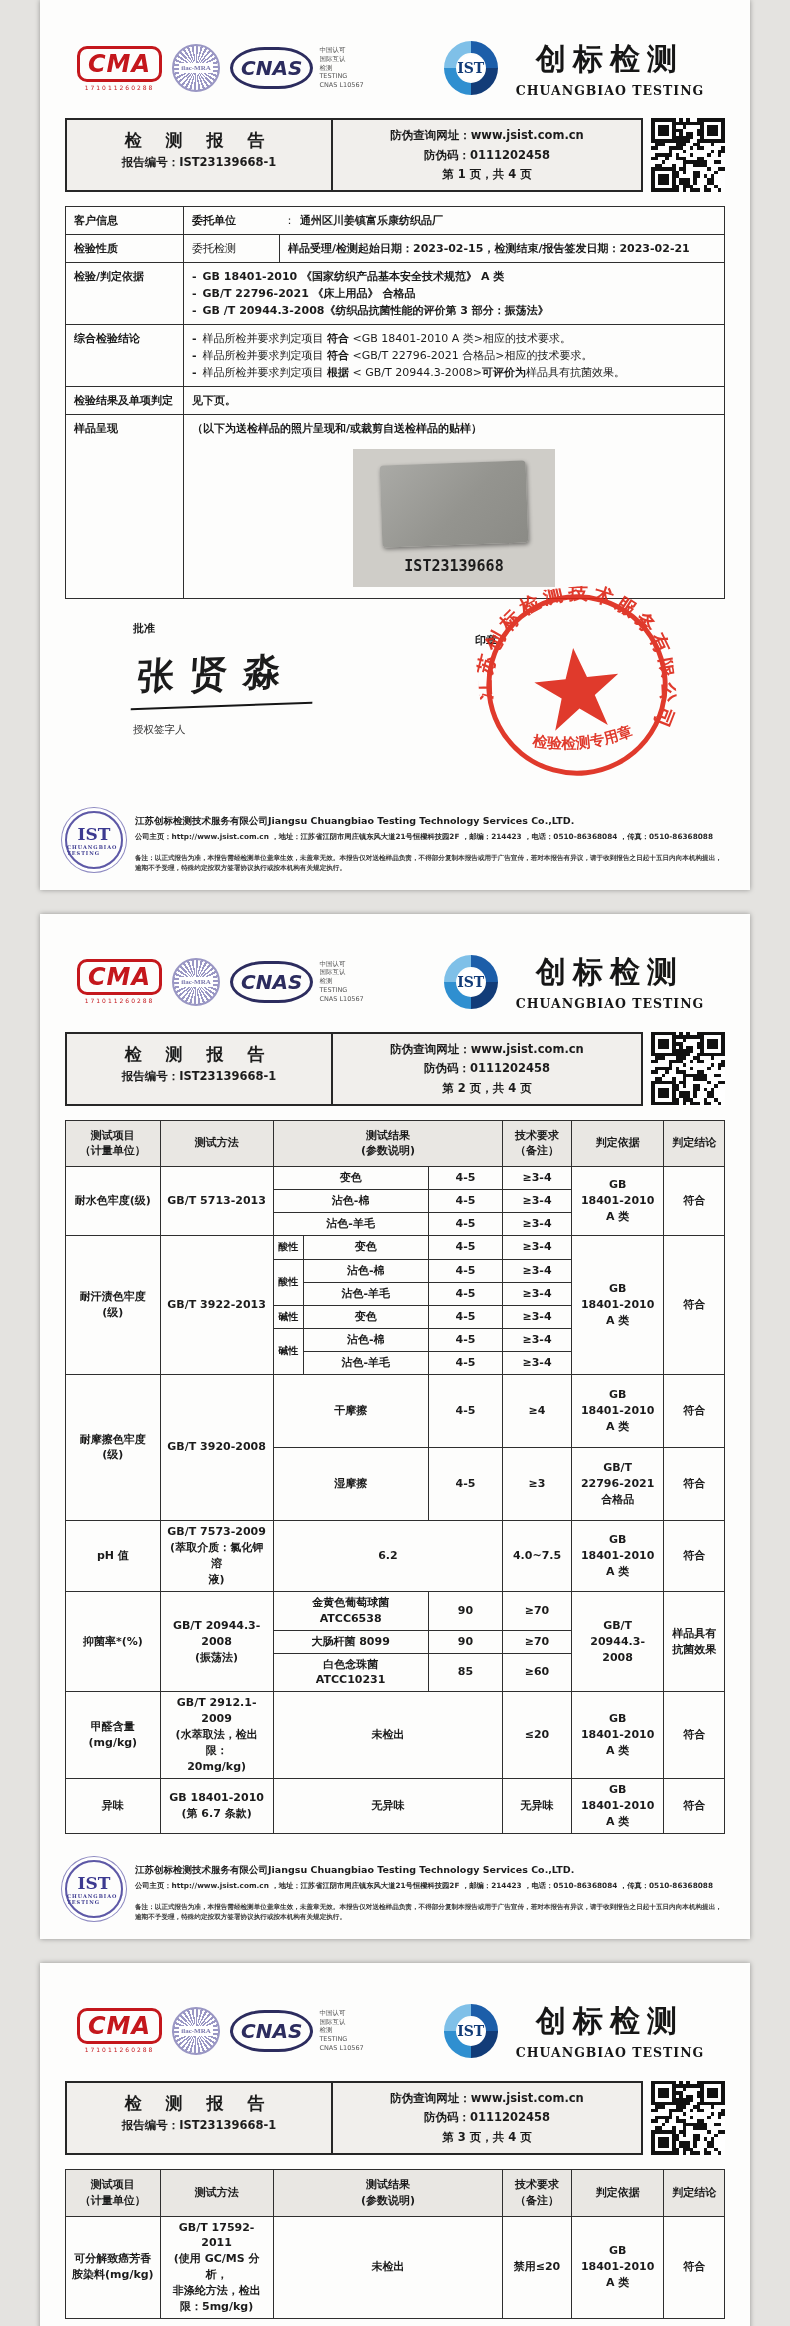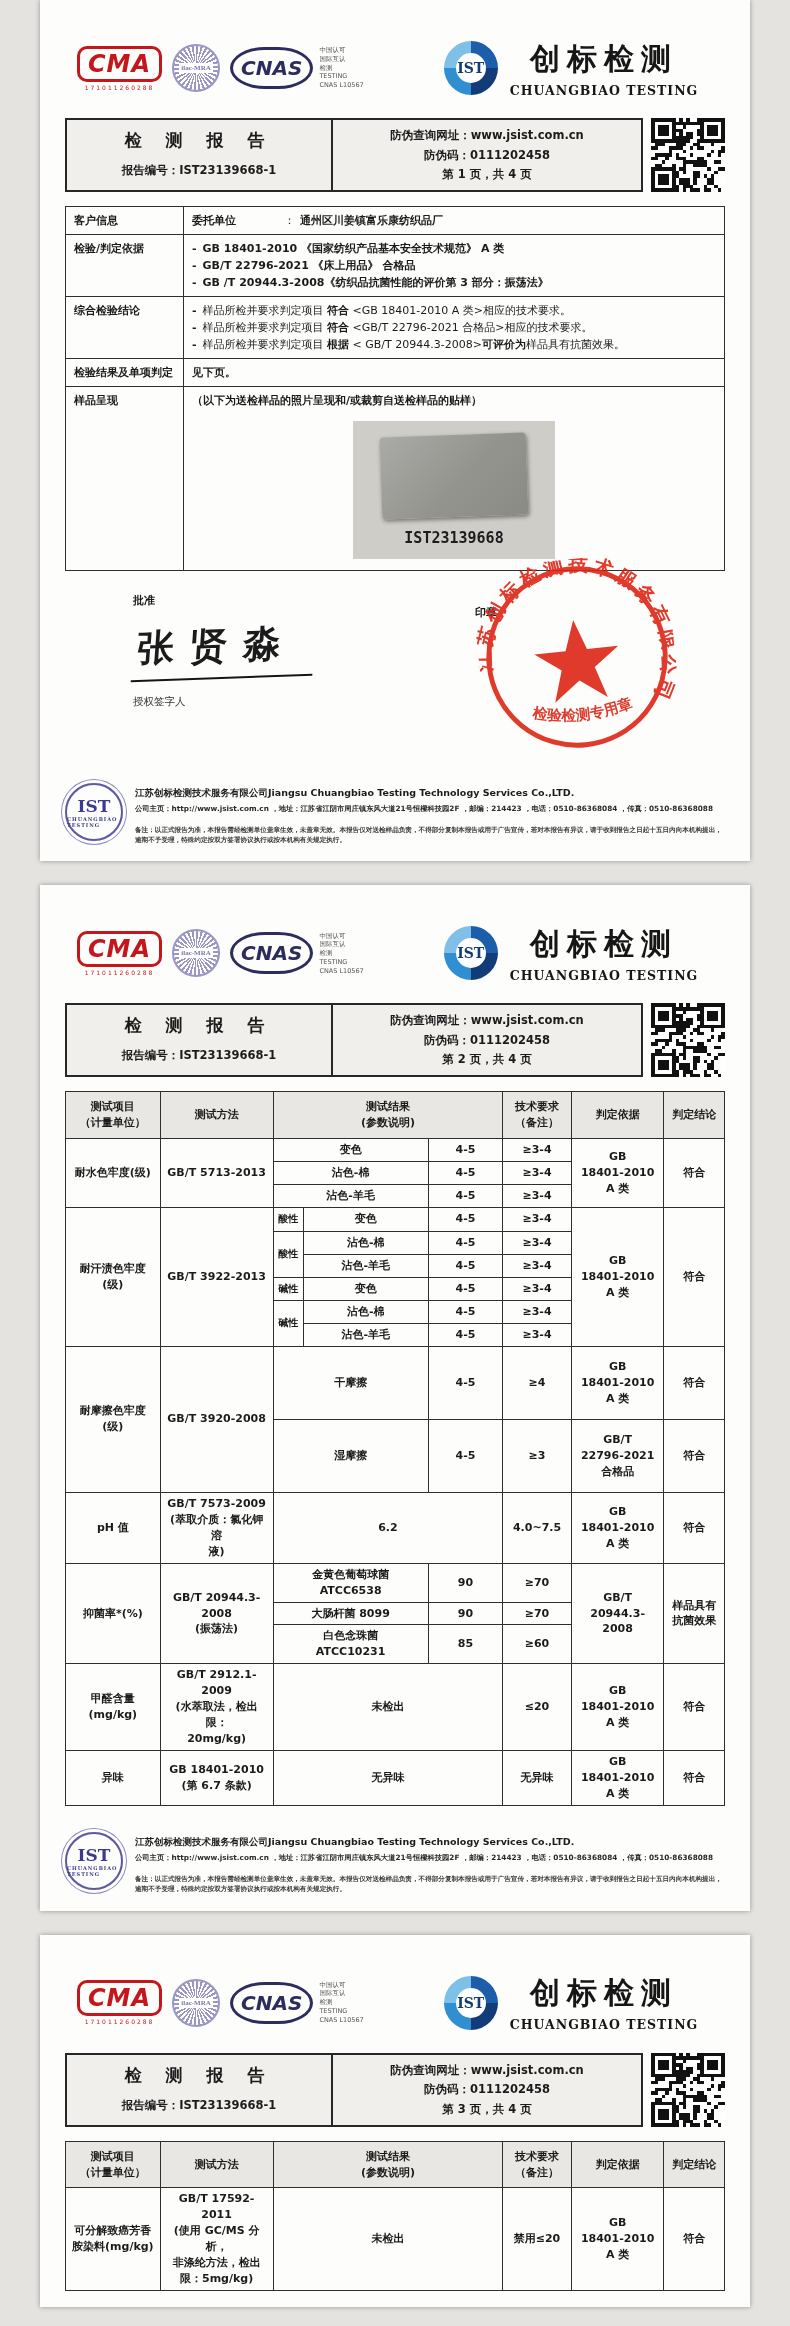--- a/index.html
+++ b/index.html
@@ -14,28 +14,28 @@
   .cma-num{font-size:6px;color:#c4171c;letter-spacing:2px;margin-top:2px;}
   .ilac{width:44px;height:44px;border-radius:50%;margin-left:10px;background:
     repeating-conic-gradient(#9a97c4 0 6deg,#ffffff 6deg 12deg);border:2px solid #9a97c4;
     display:flex;align-items:center;justify-content:center;}
   .ilac span{background:#fff;font-size:7px;font-weight:bold;color:#7b78ad;padding:1px 2px;font-family:Liberation Serif, serif;}
   .cnas{margin-left:10px;border:3px solid #2c2c5e;border-radius:50%/60%;padding:6px 8px;color:#2c2c5e;font-weight:bold;font-size:20px;font-style:italic;}
   .cnas-side{margin-left:6px;font-size:6.5px;color:#555;line-height:1.35;white-space:pre-line;}
   .ist-main{margin-left:78px;position:relative;width:58px;height:58px;}
   .ist-main svg{position:absolute;left:0;top:0;}
   .ist-main .ist-t{position:absolute;left:0;top:0;width:58px;height:58px;display:flex;align-items:center;justify-content:center;color:#123c78;font-weight:bold;font-size:14px;font-family:"DejaVu Serif",serif;}
-  .brand{margin-left:10px;text-align:center;}
+  .brand{margin-left:16px;text-align:center;}
   .brand-cn{font-size:30px;font-weight:bold;letter-spacing:7px;color:#161616;}
   .brand-en{font-size:12.5px;font-weight:bold;letter-spacing:1px;color:#161616;font-family:"DejaVu Serif",serif;margin-top:3px;}
 
   
   .hdr{display:flex;align-items:stretch;margin-bottom:14px;}
   .hdr-box{flex:1;border:2px solid #272727;background:#f1efec;display:flex;}
-  .hdr-left{width:46%;border-right:2px solid #272727;text-align:center;padding:9px 0 12px;display:flex;flex-direction:column;justify-content:space-between;}
+  .hdr-left{width:46%;border-right:2px solid #272727;text-align:center;padding:9px 0 20px;display:flex;flex-direction:column;justify-content:space-between;}
   .hdr-title{font-size:17px;font-weight:bold;letter-spacing:9px;}
   .hdr-no{font-size:11.5px;font-weight:bold;}
   .hdr-right{flex:1;text-align:center;font-size:11.5px;font-weight:bold;padding:8px 4px;display:flex;flex-direction:column;justify-content:space-between;}
   .qr{width:74px;height:74px;margin-left:8px;background:#fff;display:grid;grid-template-columns:repeat(21,1fr);grid-template-rows:repeat(21,1fr);align-self:center;}
   .qr i{display:block;}
   .qr i.on{background:#111;}
 
   
   table{border-collapse:collapse;width:100%;table-layout:fixed;}
   .info td{border:1.5px solid #2f2f2f;padding:5px 8px;font-size:11px;vertical-align:top;line-height:1.55;}
@@ -581,20 +581,25 @@
       <td class="lbl">客户信息</td>
       <td colspan="2">
         <div class="kv">
               <span class="k">委托单位</span>
               <span class="c">：</span>
               <span class="b">通州区川姜镇富乐康纺织品厂</span>
             </div>
       </td>
     </tr>
     <tr>
+      <td class="lbl">检验性质</td>
+      <td>委托检测</td>
+      <td class="b">样品受理/检测起始日期：2023-02-15，检测结束/报告签发日期：2023-02-21</td>
+    </tr>
+    <tr>
       <td class="lbl">检验/判定依据</td>
       <td colspan="2">
         <div class="blt b">GB 18401-2010 《国家纺织产品基本安全技术规范》 A 类</div>
         <div class="blt b">GB/T 22796-2021 《床上用品》 合格品</div>
         <div class="blt b">GB /T 20944.3-2008《纺织品抗菌性能的评价第 3 部分：振荡法》</div>
       </td>
     </tr>
     <tr>
       <td class="lbl">综合检验结论</td>
       <td colspan="2">

